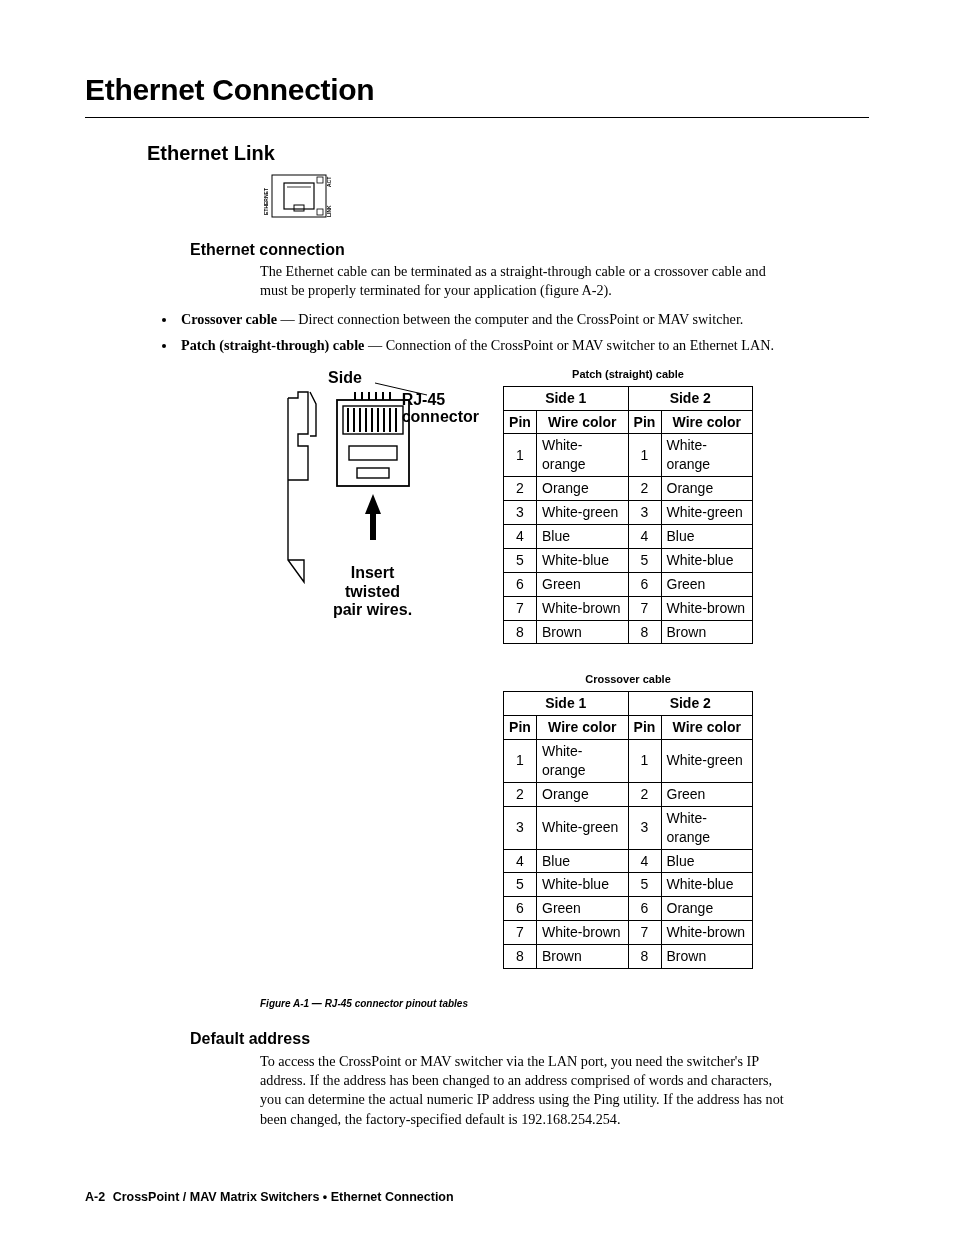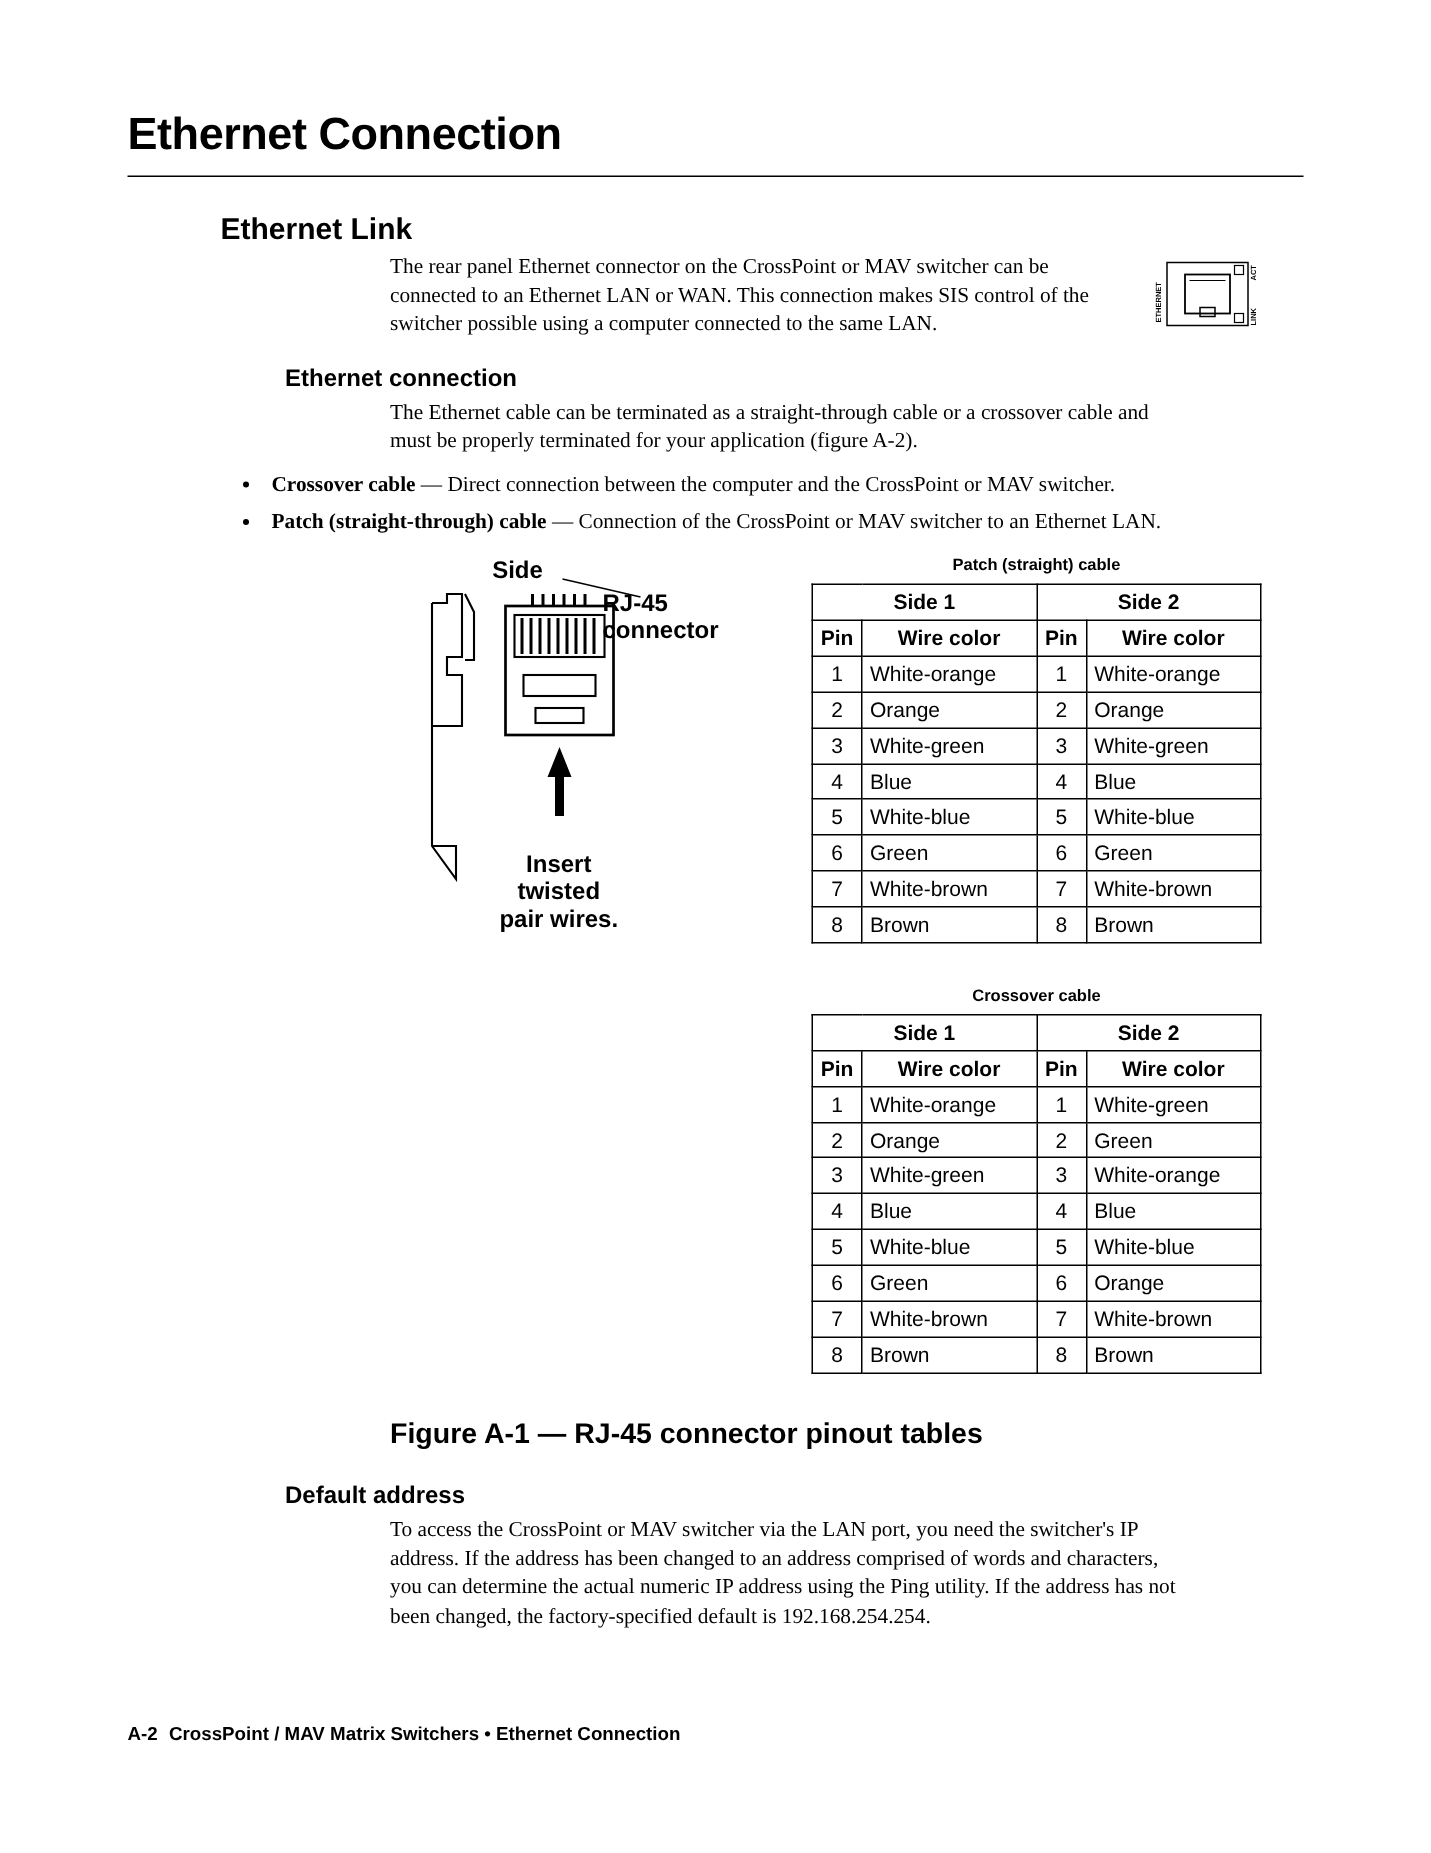--- a/index.html
+++ b/index.html
@@ -69,21 +69,21 @@
     font-family: Helvetica, Arial, sans-serif;
     font-size: 16px;
     font-weight: bold;
   }
   .rj45-top {
     display: flex;
     align-items: flex-start;
     justify-content: center;
     gap: 9px;
   }
-  .pinout-tables { width: 300px; margin-left: 38px; }
+  .pinout-tables { width: 250px; }
   .tbl-title {
     text-align: center;
     font-family: Helvetica, Arial, sans-serif;
     font-size: 11px;
     font-weight: bold;
     margin: 0 0 4px 0;
   }
   table.wiring {
     border-collapse: collapse;
     width: 100%;
@@ -95,21 +95,22 @@
   table.wiring th, table.wiring td {
     border: 1px solid #000;
     padding: 2px 5px;
     text-align: left;
   }
   table.wiring th { text-align: center; }
   table.wiring .pin-col { width: 22px; text-align: center; }
   .fig-caption {
     font-family: 'Trebuchet MS', sans-serif;
     font-weight: bold;
-    font-size: 19px;
+    font-style: italic;
+    font-size: 10px;
     margin: 0 0 18px 175px;
   }
   .footer {
     margin-top: 60px;
     font-family: 'Trebuchet MS', sans-serif;
     font-size: 12.5px;
   }
   .footer .pg { font-weight: bold; margin-right: 4px; }
   .footer .doc { font-weight: bold; }
   .eth-icon svg { display:block; }
@@ -118,21 +119,20 @@
   .rj45-conn-label { position:absolute; top:24px; right:-4px; text-align:left; line-height:1.1; }
 </style>
 </head>
 <body>
 
 <h1>Ethernet Connection</h1>
 <div class="rule"></div>
 
 <h2>Ethernet Link</h2>
 <div class="intro-block">
-  <p>The rear panel Ethernet connector on the CrossPoint or MAV switcher can be connected to an Ethernet LAN or WAN.  This connection makes SIS control of the switcher possible using a computer connected to the same LAN.</p>
   <span class="eth-icon">
     <svg width="78" height="54">
       <rect x="12" y="6" width="54" height="42" fill="none" stroke="#000" stroke-width="1"></rect>
       <rect x="24" y="14" width="30" height="26" fill="none" stroke="#000" stroke-width="1.2"></rect>
       <rect x="34" y="36" width="10" height="6" fill="none" stroke="#000" stroke-width="1"></rect>
       <rect x="57" y="8" width="6" height="6" fill="none" stroke="#000" stroke-width="0.8"></rect>
       <rect x="57" y="40" width="6" height="6" fill="none" stroke="#000" stroke-width="0.8"></rect>
       <line x1="27" y1="18" x2="51" y2="18" stroke="#000" stroke-width="0.8"></line>
       <text x="8" y="46" font-size="5" font-family="Arial" font-weight="bold" transform="rotate(-90 8 46)">ETHERNET</text>
       <text x="71" y="48" font-size="5" font-family="Arial" font-weight="bold" transform="rotate(-90 71 48)">LINK</text>

